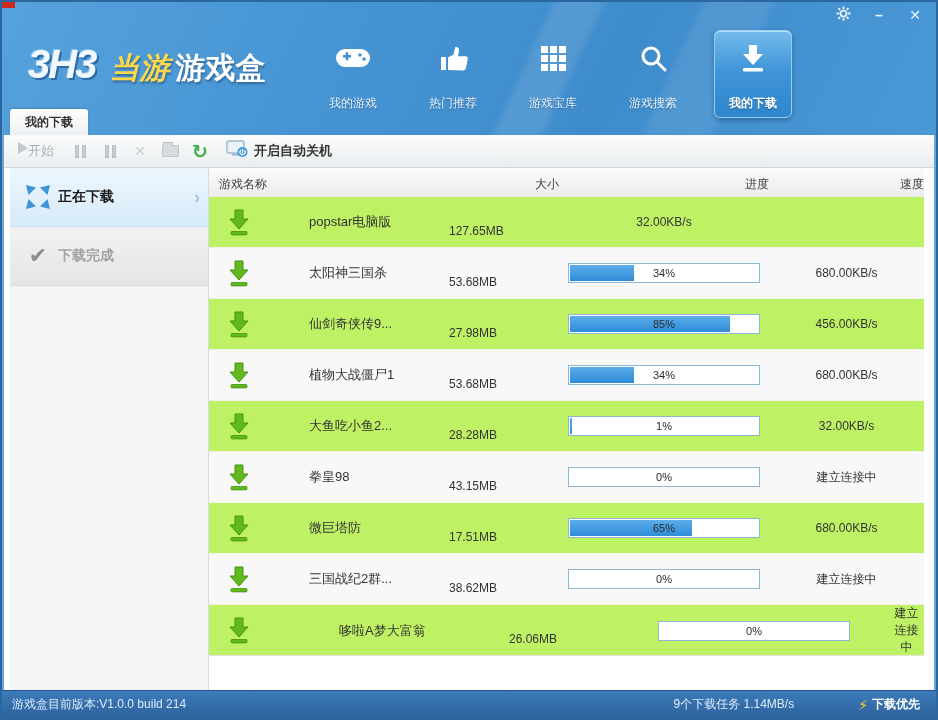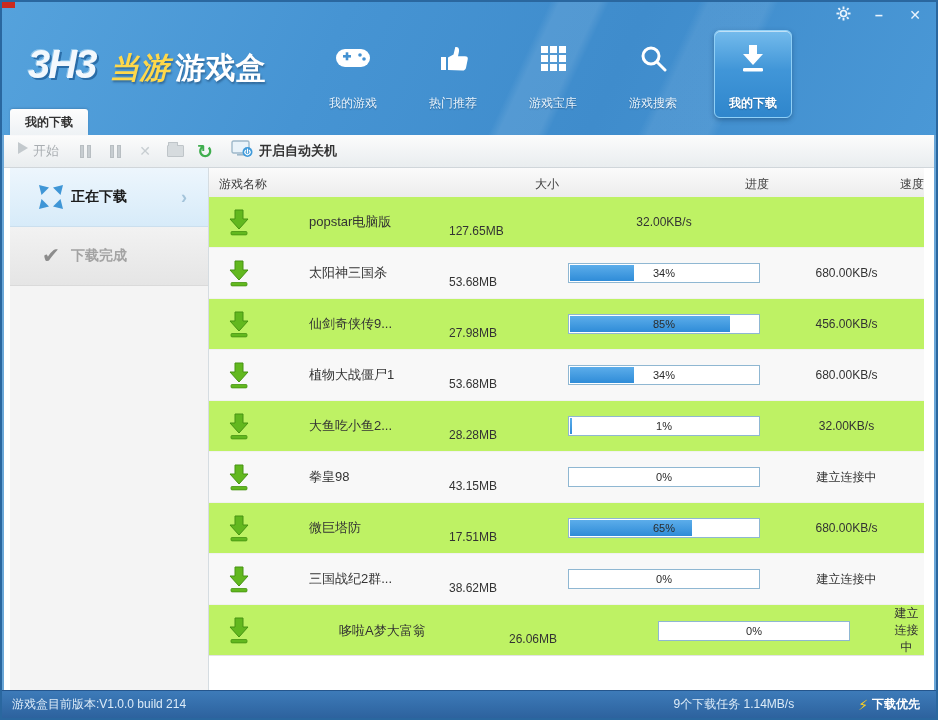--- a/index.html
+++ b/index.html
@@ -37,38 +37,38 @@
   
   .tab{ position:absolute; left:8px; top:107px; width:78px; height:26px; z-index:6;
     background:linear-gradient(#fdfdfd,#eef2f5); border-radius:3px 3px 0 0;
     font-size:12px; font-weight:bold; color:#333; line-height:26px; text-align:center;
     box-shadow:0 -1px 2px rgba(30,70,110,.25);}
 
   
   .toolbar{ position:absolute; top:133px; left:2px; right:2px; height:33px;
     background:linear-gradient(#fcfcfc,#e9edef); border-bottom:1px solid #d0d6da;
     display:flex; align-items:center; padding-left:14px; }
-  .tb-start{ display:flex; gap:5px; margin-right:16px;}
+  .tb-start{ display:flex; margin-right:16px;}
   .play-tri{ width:0; height:0; border-left:10px solid #c3c9cd; border-top:6px solid transparent; border-bottom:6px solid transparent;}
   .tb-start .tlabel{ font-size:13px; color:#a9aeb2;}
   .tb-ico{ margin-right:10px; display:flex; align-items:center; justify-content:center; width:20px; height:20px;}
   .pause-bars{ display:flex; gap:3px;}
   .pause-bars i{ width:4px; height:13px; background:#c7cdd1; border:1px solid #b8bec2;}
   .x-glyph{ font-size:14px; color:#c7cdd1; font-weight:bold;}
   .folder-shape{ width:17px; height:12px; background:#d6dbde; border:1px solid #bfc5c9; border-radius:1px; position:relative;}
   .folder-shape::before{ content:""; position:absolute; top:-4px; left:0; width:8px; height:3px; background:#d6dbde; border:1px solid #bfc5c9; border-bottom:none; border-radius:1px 1px 0 0;}
   .refresh-glyph{ font-size:19px; color:#3fae4e; font-weight:bold; line-height:1;}
   .shutdown-wrap{ display:flex; align-items:center; gap:6px; margin-left:6px;}
   .shutdown-label{ font-size:13px; font-weight:bold; color:#333;}
 
   
   .content{ position:absolute; top:166px; left:8px; right:12px; bottom:28px; background:#fff;}
 
   .sidebar{ position:absolute; left:0; top:0; bottom:0; width:199px; background:#f4f4f4; border-right:1px solid #d5dce1;}
-  .side-item{ height:59px; display:flex; align-items:center; padding:0 21px; font-size:14px; font-weight:bold;}
+  .side-item{ height:59px; display:flex; align-items:center; padding:0 8px; font-size:14px; font-weight:bold;}
   .side-item .sico{ width:40px; display:flex; justify-content:center;}
   .side-item.active{ background:linear-gradient(#edf6fd,#d7ebf9); border-bottom:1px solid #cbdfee; color:#1c1c1c;}
   .side-item.inactive{ background:linear-gradient(#f2f2f2,#e5e5e5); border-bottom:1px solid #dadada; color:#a3a3a3;}
   .side-chevron{ margin-left:auto; color:#a4c4da; font-size:18px; font-weight:bold;}
   .check-glyph{ font-size:22px; color:#8c8c8c; line-height:1;}
 
   .dl-table{ position:absolute; left:199px; right:0; top:0; bottom:0; }
   .t-header{ height:33px; display:grid; grid-template-columns:240px 110px 210px 1fr; align-items:center;
     background:linear-gradient(#fbfbfb,#ebebeb); border-bottom:1px solid #d9d9d9; font-size:12px; color:#3c3c3c;}
   .t-header .hc{ text-align:right;}

